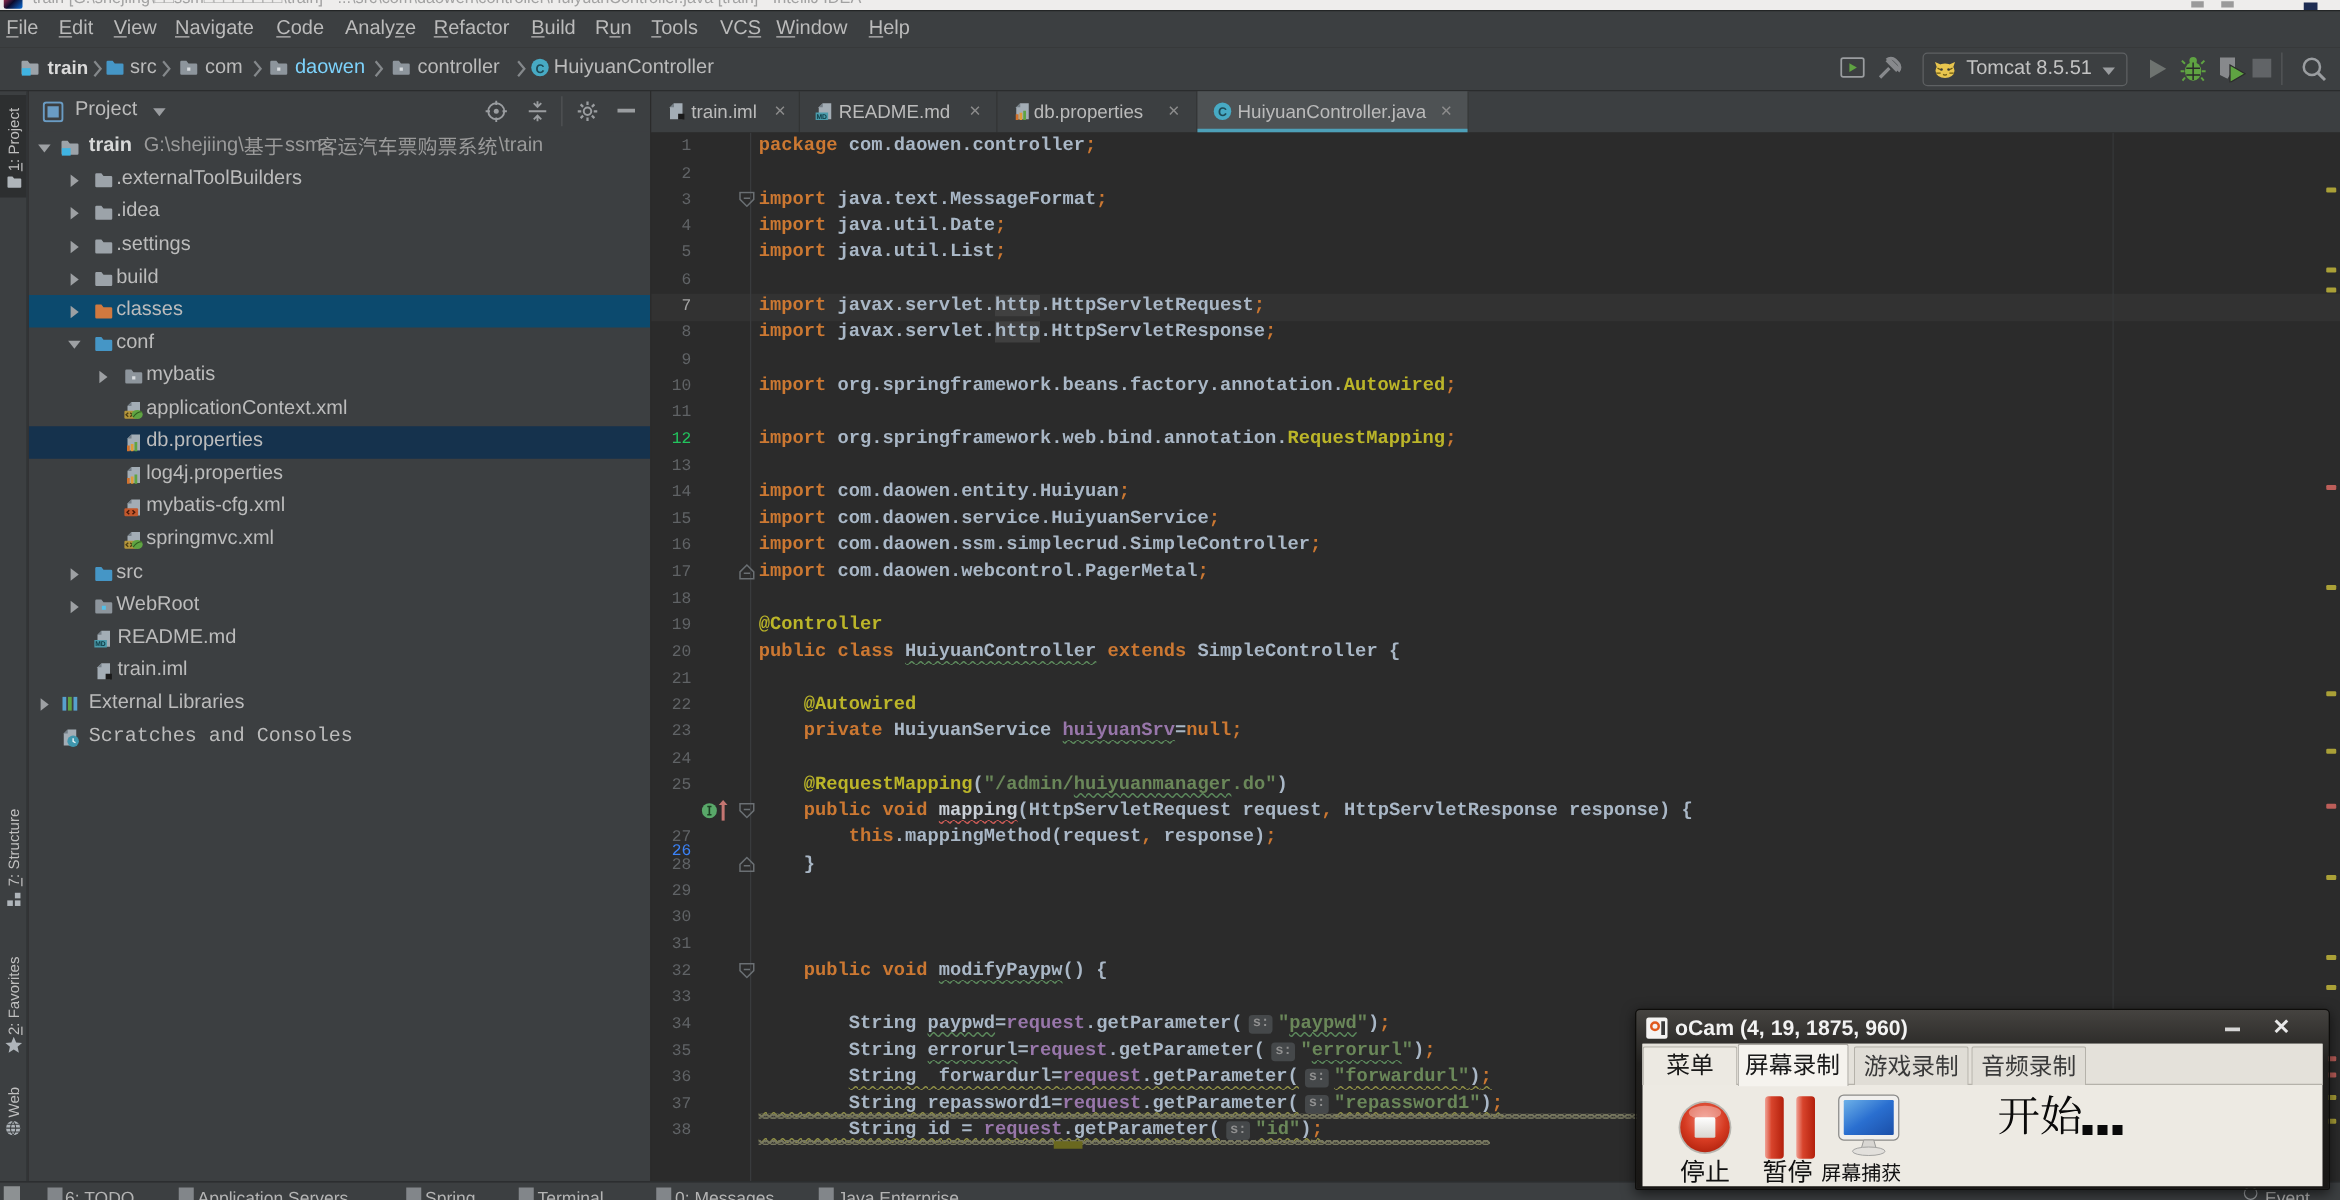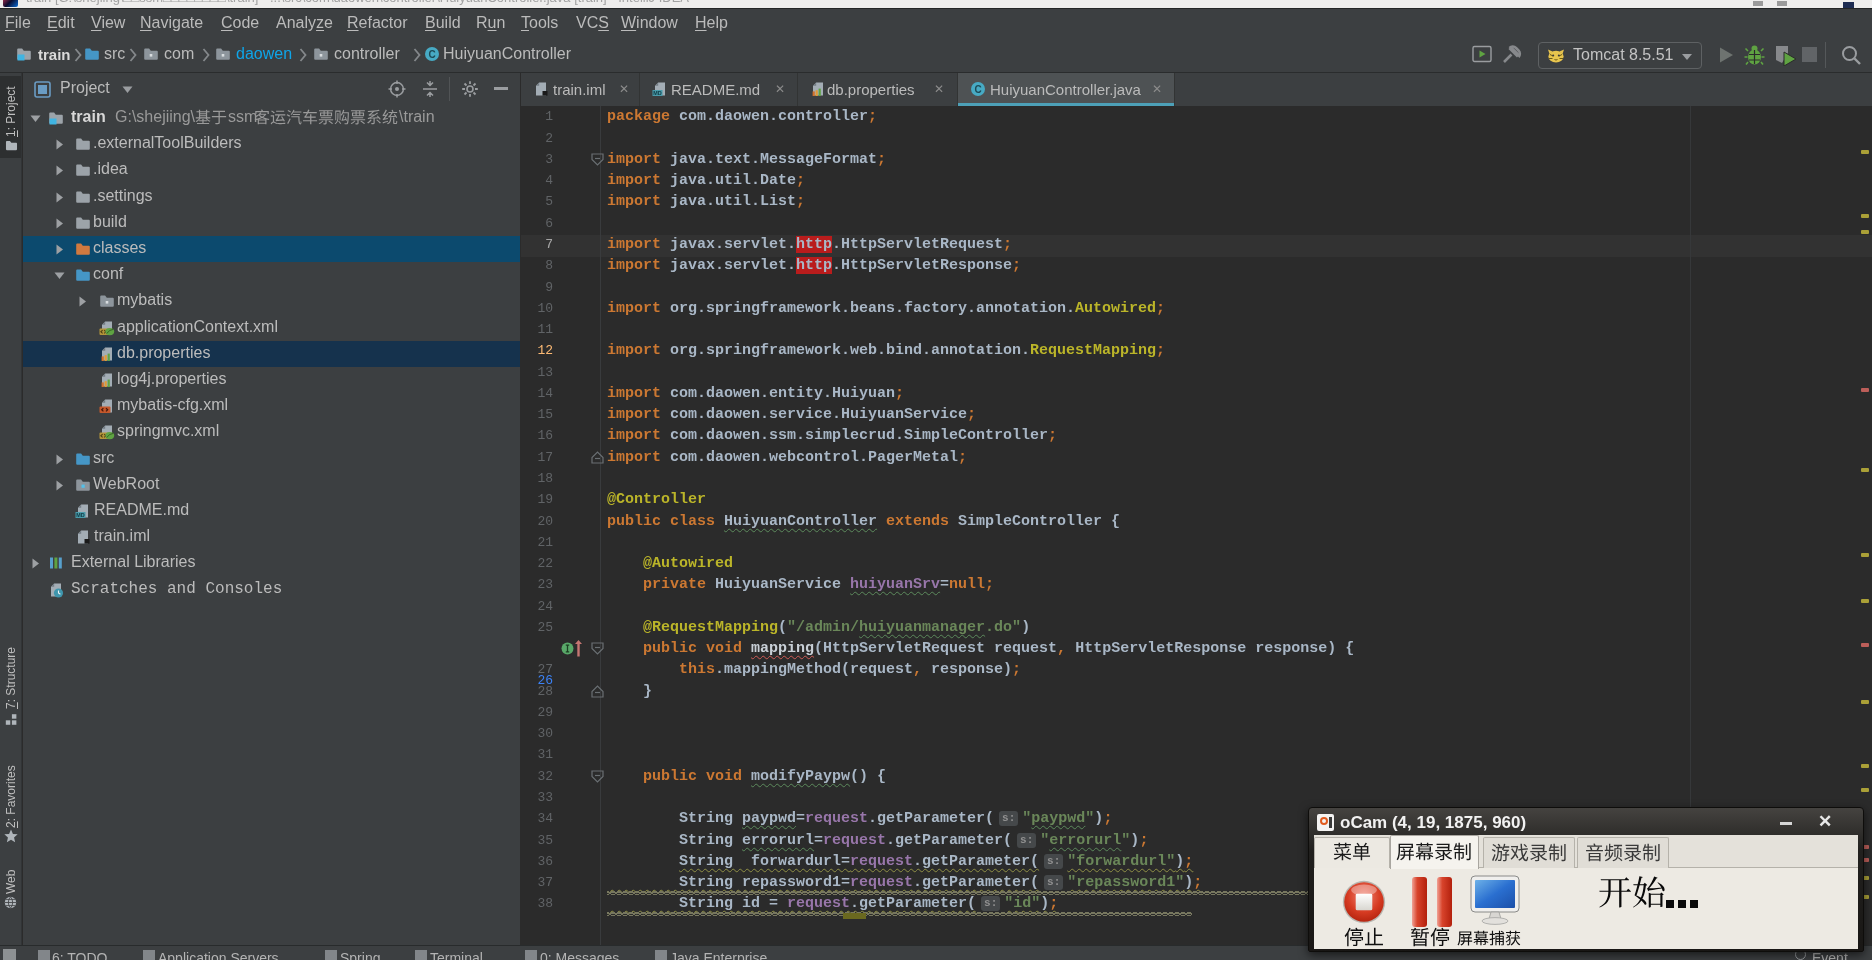--- a/index.html
+++ b/index.html
@@ -1,18 +1,18 @@
 <!DOCTYPE html>
 <html><head><meta charset="utf-8"><style>
 *{margin:0;padding:0;box-sizing:border-box}
 html,body{width:1872px;height:960px;overflow:hidden;background:#2b2b2b;font-family:"Liberation Sans",sans-serif}
 .abs{position:absolute}
 #page{position:relative;width:1872px;height:960px;overflow:hidden;background:#2b2b2b}
 .k{color:#cc7832}.a{color:#bbb529}.s{color:#6a8759}.f{color:#9876aa}.m{color:#c8cfd6}
-.hl{background:#b91c1c}
+.hl{background:#404040}
 .sqg{text-decoration:underline wavy #5c8a5c 1px;text-underline-offset:3px}
 .sqy{text-decoration:underline wavy #8f8f45 1px;text-underline-offset:3px}
 .sqr{text-decoration:underline wavy #cf5b56 1px;text-underline-offset:3px}
 .hint{display:inline-block;background:#45484a;color:#909090;border-radius:3px;font-size:11px;height:15px;line-height:15px;padding:0 3px;margin:0 4px 0 5px;vertical-align:1px;font-weight:bold}
 .cl{position:absolute;left:86px;white-space:pre;font:bold 15px "Liberation Mono",monospace;color:#a9b7c6;height:21px;line-height:21px}
 .lnum{position:absolute;left:0;width:32px;text-align:right;color:#606366;font:13px "Liberation Mono",monospace;height:21px;line-height:21px}
 .trow{position:absolute;left:0;width:497px;height:26px}
 .trow span.tx{position:absolute;top:3px;font-size:16px;color:#bcbcbc;white-space:nowrap}
 .tab .tx{position:absolute;top:8px;font-size:15px;color:#bbbbbb;white-space:nowrap}
 .tclose{position:absolute;top:9px;color:#8c8c8c;font-size:12px}
@@ -63,21 +63,21 @@
         <rect x="6.7" y="8" width="2.6" height="2.6" fill="#d8dcdf"></rect>
       </svg>
       <span class="abs" style="left:164px;top:7px;font-size:16px;color:#bbbbbb">com</span>
       <svg class="abs" style="left:202px;top:10px" width="8" height="14" viewBox="0 0 8 14">
         <path d="M1.5 1 L6.5 7 L1.5 13" stroke="#84888b" stroke-width="1.8" fill="none"></path>
       </svg>
       <svg class="abs" style="left:215px;top:8px" width="16" height="16" viewBox="0 0 16 16">
         <path d="M1.2 3.6 a1 1 0 0 1 1-1 h3.9 l1.7 2.1 h6 a1 1 0 0 1 1 1 v7 a1 1 0 0 1 -1 1 H2.2 a1 1 0 0 1 -1 -1 z" fill="#8d959c"></path>
         <rect x="6.7" y="8" width="2.6" height="2.6" fill="#d8dcdf"></rect>
       </svg>
-      <span class="abs" style="left:236px;top:7px;font-size:16px;color:#0ea5e9">daowen</span>
+      <span class="abs" style="left:236px;top:7px;font-size:16px;color:#7dd3fc">daowen</span>
       <svg class="abs" style="left:299px;top:10px" width="8" height="14" viewBox="0 0 8 14">
         <path d="M1.5 1 L6.5 7 L1.5 13" stroke="#84888b" stroke-width="1.8" fill="none"></path>
       </svg>
       <svg class="abs" style="left:313px;top:8px" width="16" height="16" viewBox="0 0 16 16">
         <path d="M1.2 3.6 a1 1 0 0 1 1-1 h3.9 l1.7 2.1 h6 a1 1 0 0 1 1 1 v7 a1 1 0 0 1 -1 1 H2.2 a1 1 0 0 1 -1 -1 z" fill="#8d959c"></path>
         <rect x="6.7" y="8" width="2.6" height="2.6" fill="#d8dcdf"></rect>
       </svg>
       <span class="abs" style="left:334px;top:7px;font-size:16px;color:#bbbbbb">controller</span>
       <svg class="abs" style="left:413px;top:10px" width="8" height="14" viewBox="0 0 8 14">
         <path d="M1.5 1 L6.5 7 L1.5 13" stroke="#84888b" stroke-width="1.8" fill="none"></path>
@@ -433,21 +433,21 @@
       <div class="lnum" style="top:22px;color:#606366">2</div>
       <div class="lnum" style="top:43px;color:#606366">3</div>
       <div class="lnum" style="top:64px;color:#606366">4</div>
       <div class="lnum" style="top:85px;color:#606366">5</div>
       <div class="lnum" style="top:107px;color:#606366">6</div>
       <div class="lnum" style="top:128px;color:#a4a4a4">7</div>
       <div class="lnum" style="top:149px;color:#606366">8</div>
       <div class="lnum" style="top:171px;color:#606366">9</div>
       <div class="lnum" style="top:192px;color:#606366">10</div>
       <div class="lnum" style="top:213px;color:#606366">11</div>
-      <div class="lnum" style="top:234px;color:#fdba74">12</div>
+      <div class="lnum" style="top:234px;color:#22c55e">12</div>
       <div class="lnum" style="top:256px;color:#606366">13</div>
       <div class="lnum" style="top:277px;color:#606366">14</div>
       <div class="lnum" style="top:298px;color:#606366">15</div>
       <div class="lnum" style="top:319px;color:#606366">16</div>
       <div class="lnum" style="top:341px;color:#606366">17</div>
       <div class="lnum" style="top:362px;color:#606366">18</div>
       <div class="lnum" style="top:383px;color:#606366">19</div>
       <div class="lnum" style="top:405px;color:#606366">20</div>
       <div class="lnum" style="top:426px;color:#606366">21</div>
       <div class="lnum" style="top:447px;color:#606366">22</div>

